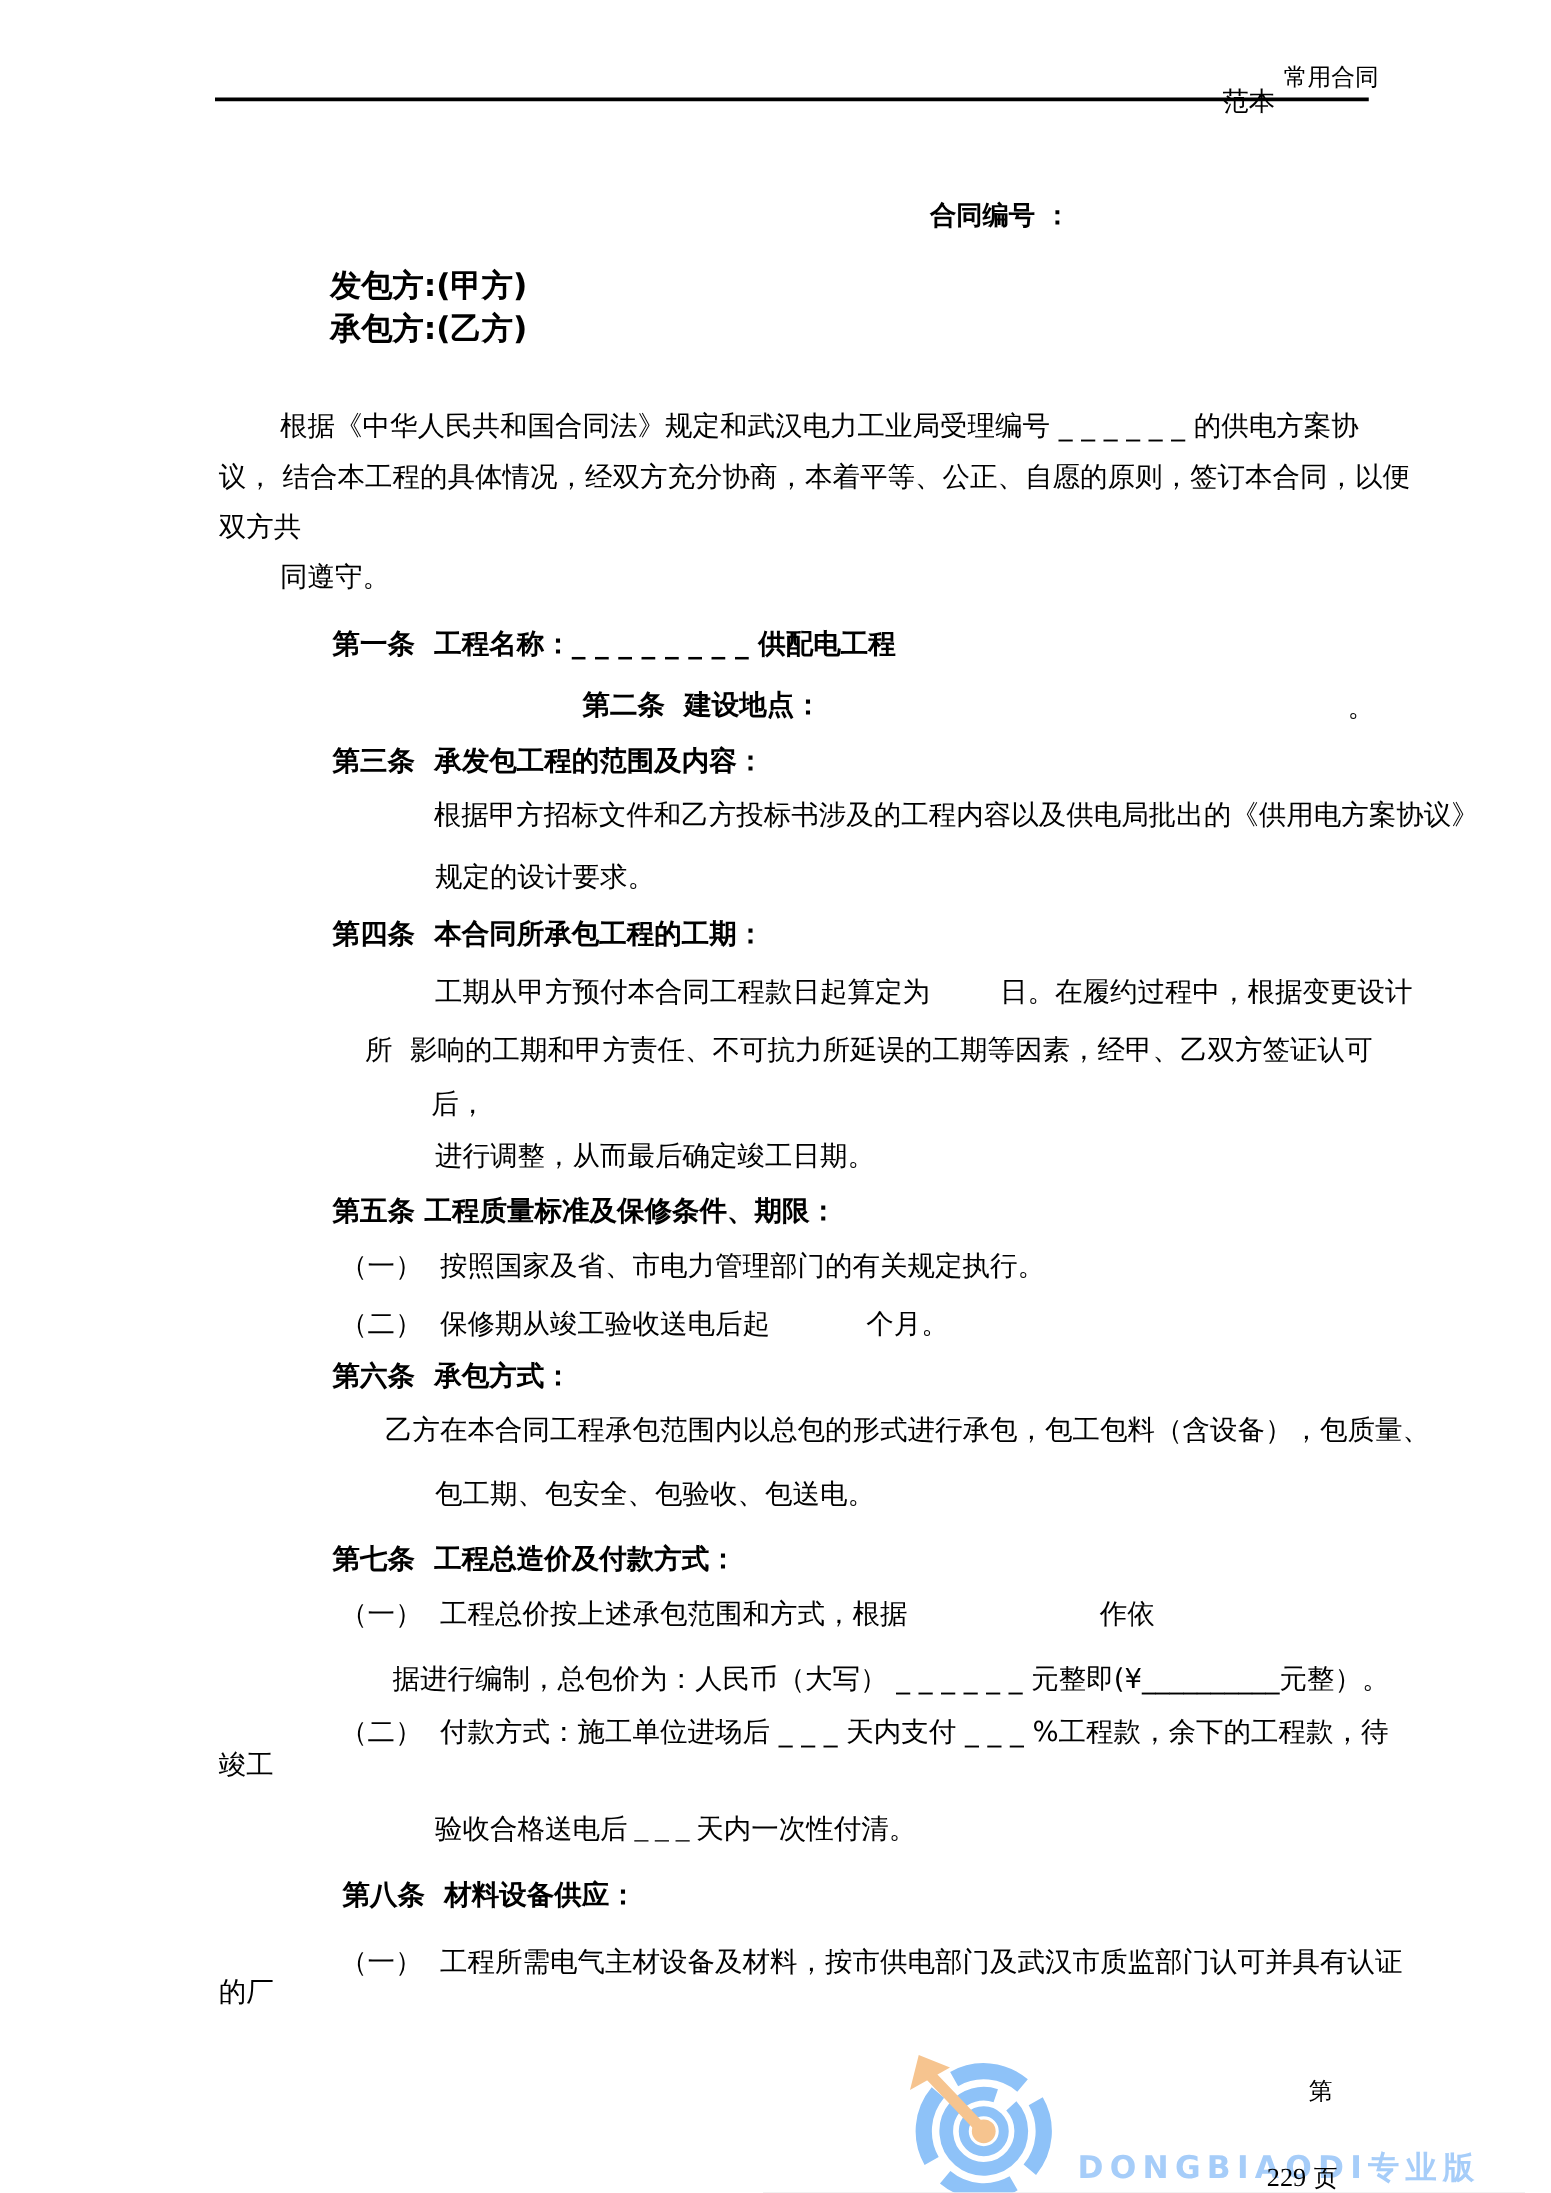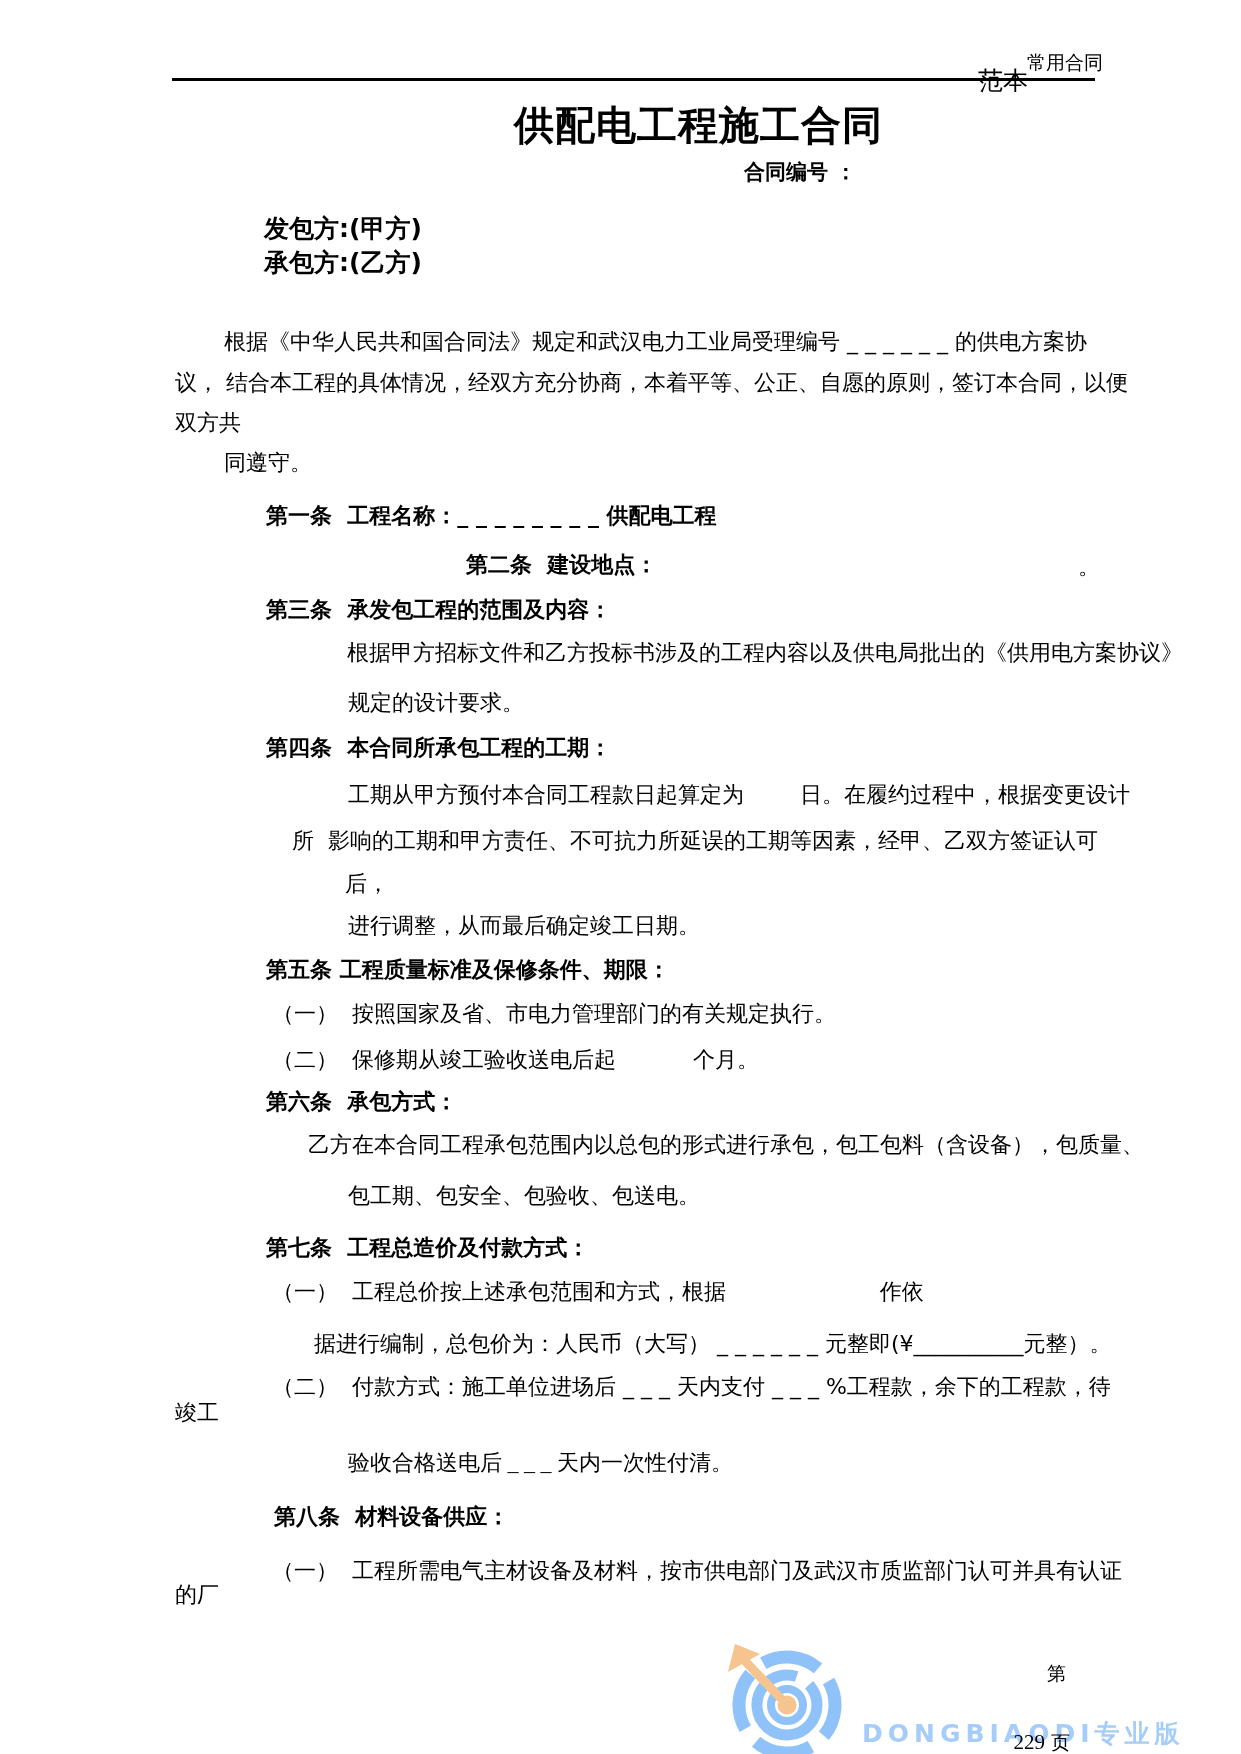--- a/index.html
+++ b/index.html
@@ -7,21 +7,21 @@
     position:relative;
     width:1241px;height:1754px;
     margin:0 auto;
     background:#ffffff;
     overflow:hidden;
     font-family:"DejaVu Sans","Liberation Sans",sans-serif;
     color:#000;
   }
   
   .corner-top{position:absolute;right:138px;top:49px;font-size:19px;line-height:26px;white-space:pre;}
-  .corner-bottom{position:absolute;left:978px;top:68px;font-size:25px;line-height:26px;white-space:pre;background:transparent;}
+  .corner-bottom{position:absolute;left:978px;top:68px;font-size:21px;line-height:26px;white-space:pre;background:transparent;}
   .head-rule{position:absolute;left:172px;top:78px;width:923px;height:3px;background:#000;}
   .doc-title{position:absolute;left:514px;top:101px;font-size:40px;font-weight:700;letter-spacing:1px;line-height:48px;white-space:pre;}
   .contract-no{position:absolute;left:744px;top:158px;font-size:21px;font-weight:700;line-height:28px;white-space:pre;}
   
   .party{position:absolute;font-size:25px;font-weight:700;line-height:30px;white-space:pre;}
   
   .ln{position:absolute;font-size:22px;line-height:30px;white-space:pre;z-index:2;}
   .ln.head{font-weight:700;}
   
   .page-marker{position:absolute;left:985px;top:1616px;width:85px;text-align:right;font-size:19px;line-height:23px;z-index:3;white-space:pre;}
@@ -50,21 +50,20 @@
       <polygon class="lg-orange-f" points="6,32 13,4 38,14 22,23"></polygon>
       <circle class="lg-orange-f" cx="65" cy="65" r="9.5"></circle>
     </svg>
     <div class="wm-sub">DONGBIAODI专业版</div>
   </div>
 
   <div class="corner-top">常用合同</div>
   <div class="head-rule"></div>
   <div class="corner-bottom">范本</div>
 
-  <h1 class="doc-title" style="margin:0">供配电工程施工合同</h1>
   <div class="contract-no">合同编号 ：</div>
 
   <div class="party" style="left:264px;top:214px">发包方:(甲方)</div>
   <div class="party" style="left:264px;top:248px">承包方:(乙方)</div>
 
   <div id="document-body">
       <div class="ln" style="left: 224px; top: 327px;">根据《中华人民共和国合同法》规定和武汉电力工业局受理编号 _ _ _ _ _ _ 的供电方案协</div>
       <div class="ln" style="left: 175px; top: 368px;">议， 结合本工程的具体情况，经双方充分协商，本着平等、公正、自愿的原则，签订本合同，以便</div>
       <div class="ln" style="left: 175px; top: 408px;">双方共</div>
       <div class="ln" style="left: 224px; top: 448px;">同遵守。</div>

